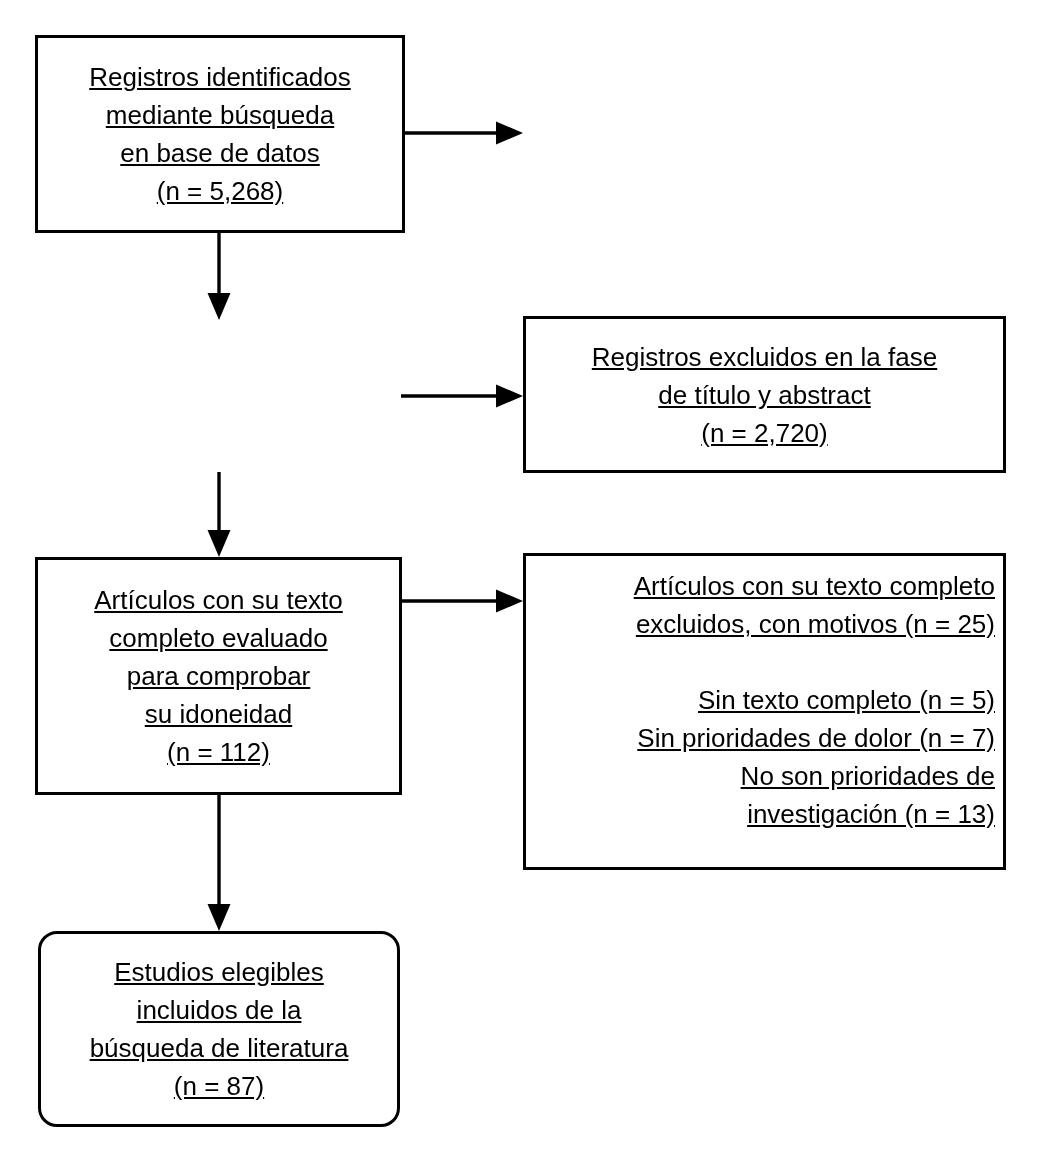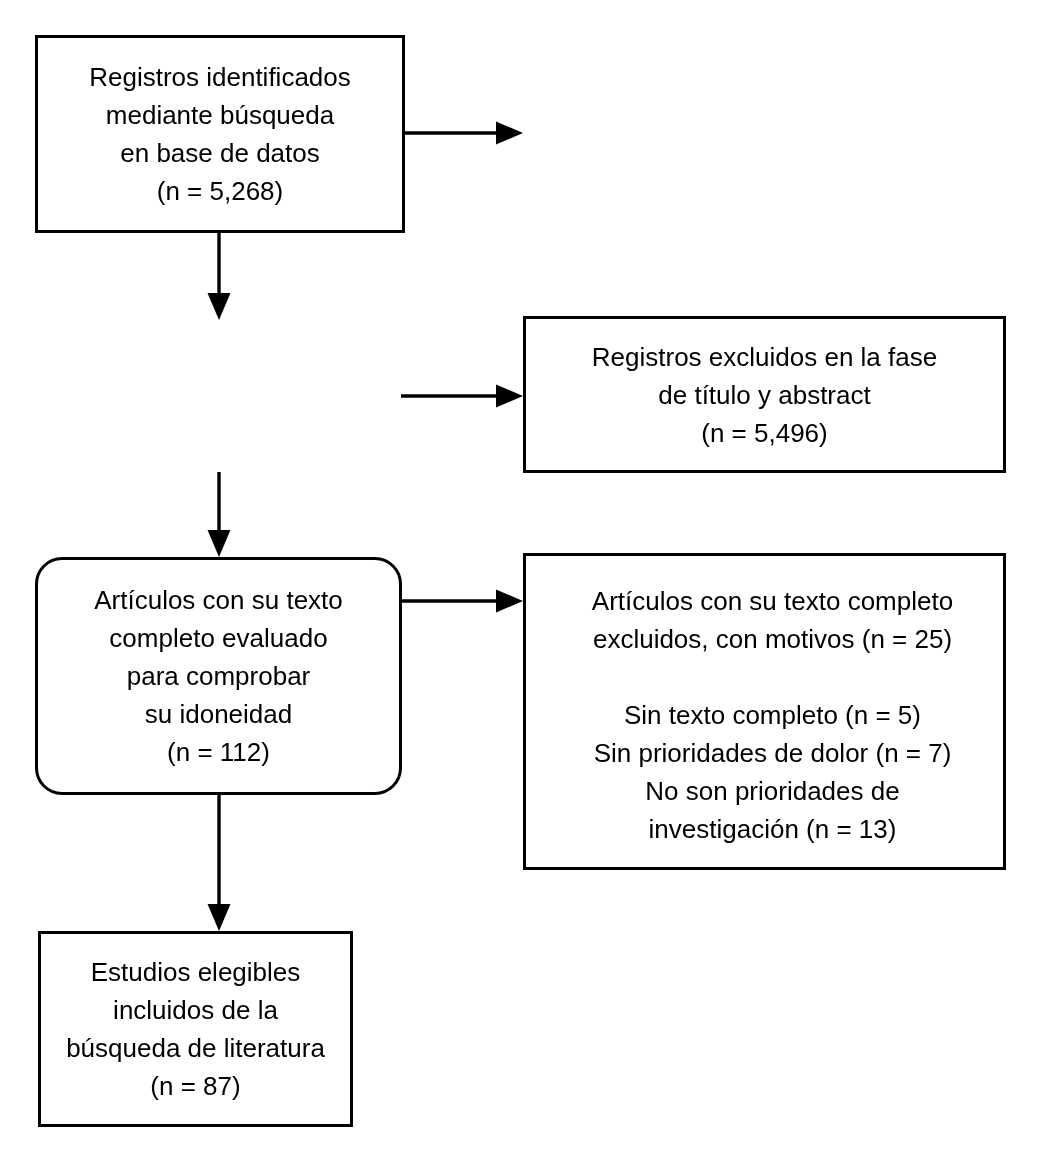--- a/index.html
+++ b/index.html
@@ -31,34 +31,35 @@
     display: flex;
     align-items: center;
     justify-content: center;
   }
   .box .txt {
     font-size: 26px;
     line-height: 38px;
     white-space: pre-line;
     text-align: center;
     width: 100%;
+    text-decoration: underline;
   }
   .box-identified   { left: 35px;  top: 35px;  width: 370px; height: 198px; }
   .box-duplicates   { left: 523px; top: 35px;  width: 483px; height: 197px; }
   .box-screened     { left: 35px;  top: 320px; width: 367px; height: 153px; }
   .box-excluded-ta  { left: 523px; top: 316px; width: 483px; height: 157px; }
-  .box-fulltext     { left: 35px;  top: 557px; width: 367px; height: 238px; border-radius: 27px; }
+  .box-fulltext     { left: 35px;  top: 557px; width: 367px; height: 238px; }
   .box-ft-excluded  { left: 523px; top: 553px; width: 483px; height: 317px;
                       align-items: flex-start; }
   .box-ft-excluded .txt {
-    text-align: center;
-    padding: 26px 8px 0 24px;
+    text-align: right;
+    padding: 11px 8px 0 24px;
     box-sizing: border-box;
   }
-  .box-included     { left: 38px;  top: 931px; width: 315px; height: 196px; }
+  .box-included     { left: 38px;  top: 931px; width: 362px; height: 196px; border-radius: 19px; }
 </style>
 </head>
 <body>
 
 <div class="canvas">
 
   <svg class="arrow-layer" viewBox="0 0 1064 1158" xmlns="http://www.w3.org/2000/svg">
 
     <g>
       <line x1="403" y1="133" x2="499" y2="133" stroke="#000" stroke-width="3.4"></line>
@@ -96,21 +97,21 @@
 mediante búsqueda
 en base de datos
 (n = 5,268)</div>
   </div>
 
 
 
   <div class="box box-excluded-ta">
     <div class="txt">Registros excluidos en la fase
 de título y abstract
-(n = 5,496)</div>
+(n = 2,720)</div>
   </div>
 
   <div class="box box-fulltext">
     <div class="txt">Artículos con su texto
 completo evaluado
 para comprobar
 su idoneidad
 (n = 112)</div>
   </div>
 

